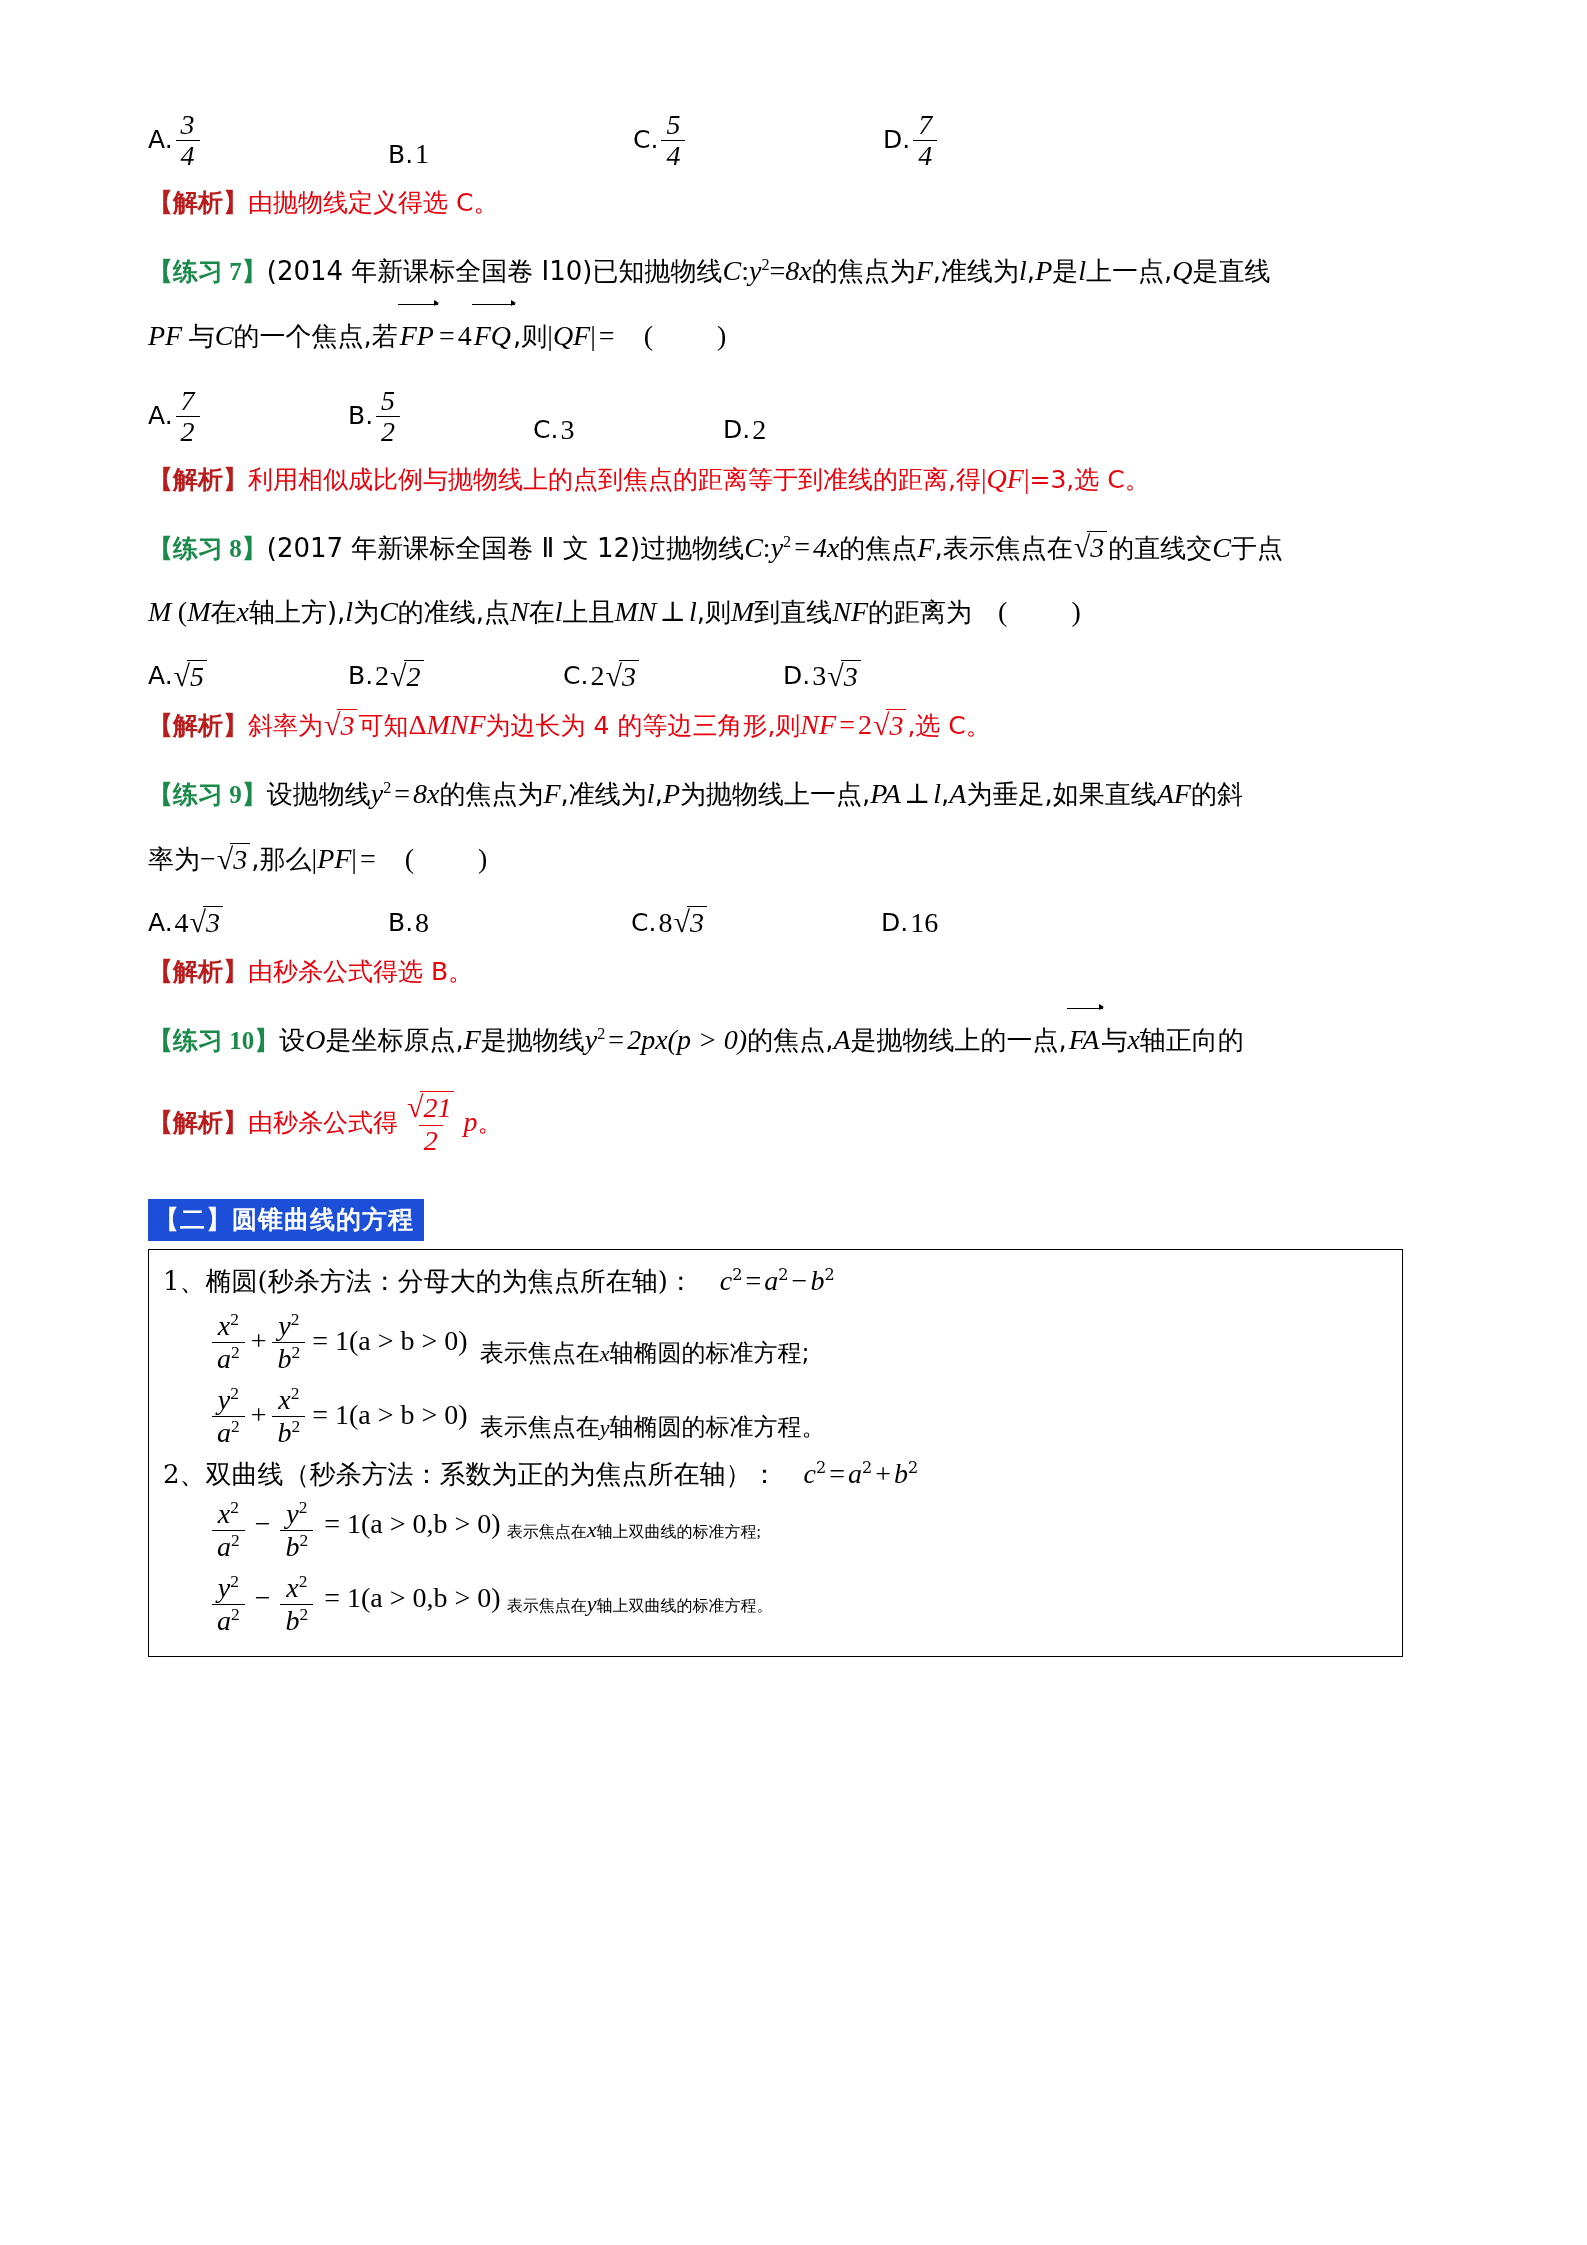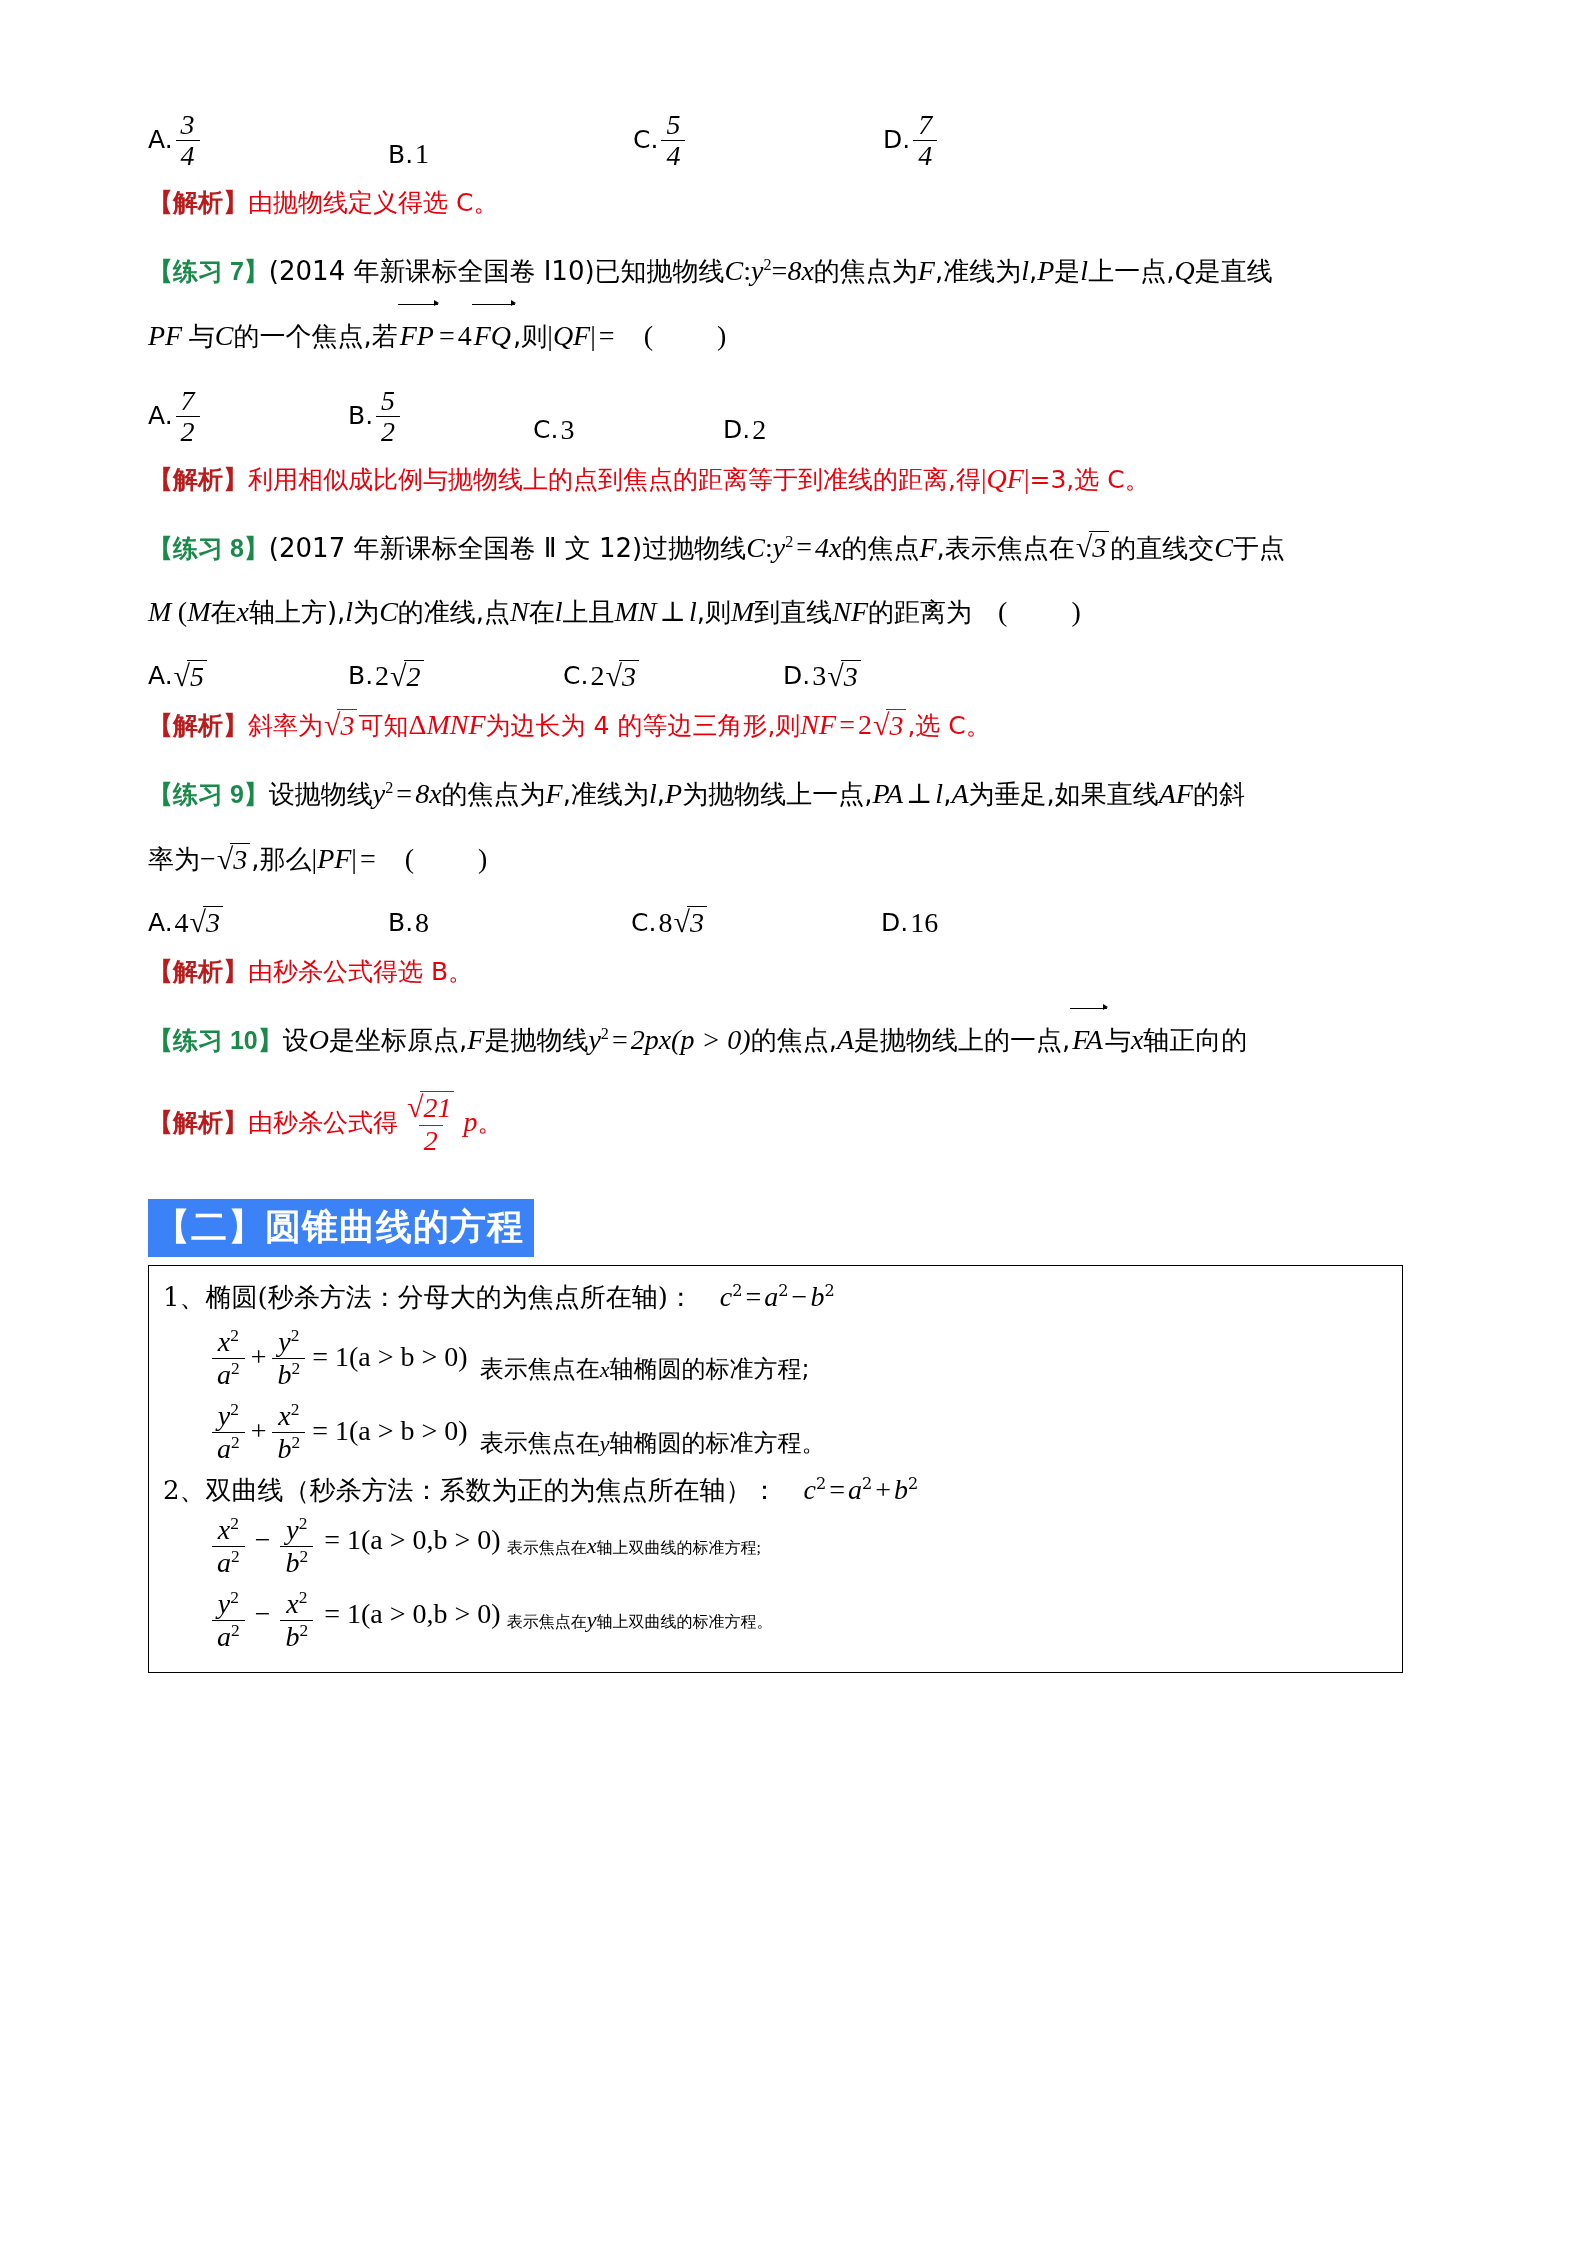--- a/index.html
+++ b/index.html
@@ -142,21 +142,21 @@
     border-top: 3px solid transparent;
     border-bottom: 3px solid transparent;
   }
   
   .abs { font-style: normal; }
 
   
   .ex-label {
     color: #1a8a4a;
     font-weight: bold;
-    font-family: Liberation Sans, sans-serif;
+    font-family: Liberation Serif, serif;
     font-size: 25px;
   }
   .jiexi-label {
     color: #b91c1c;
     font-weight: bold;
     font-family: "DejaVu Sans", "Liberation Sans", sans-serif;
     font-size: 25px;
   }
   .jiexi {
     color: #e8000b;
@@ -165,25 +165,25 @@
     margin: 0 0 4px 0;
     line-height: 58px;
   }
   .jiexi .mi, .jiexi .mn, .jiexi .sqrt, .jiexi .frac { color: #e8000b; }
   .jiexi .sqrt .rad-body { border-top-color: #e8000b; }
   .jiexi .frac .den { border-top-color: #e8000b; }
 
   
   .section-head {
     display: inline-block;
-    background: #3b82f6;
+    background: #1d4ed8;
     color: #ffffff;
     font-family: "DejaVu Sans", "Liberation Sans", sans-serif;
     font-weight: bold;
-    font-size: 36px;
+    font-size: 25px;
     padding: 4px 10px 5px 6px;
     margin: 26px 0 6px 0;
     letter-spacing: 1px;
   }
 
   
   .formula-box {
     border: 1.6px solid #000;
     padding: 10px 14px 14px 14px;
     width: 1255px;

